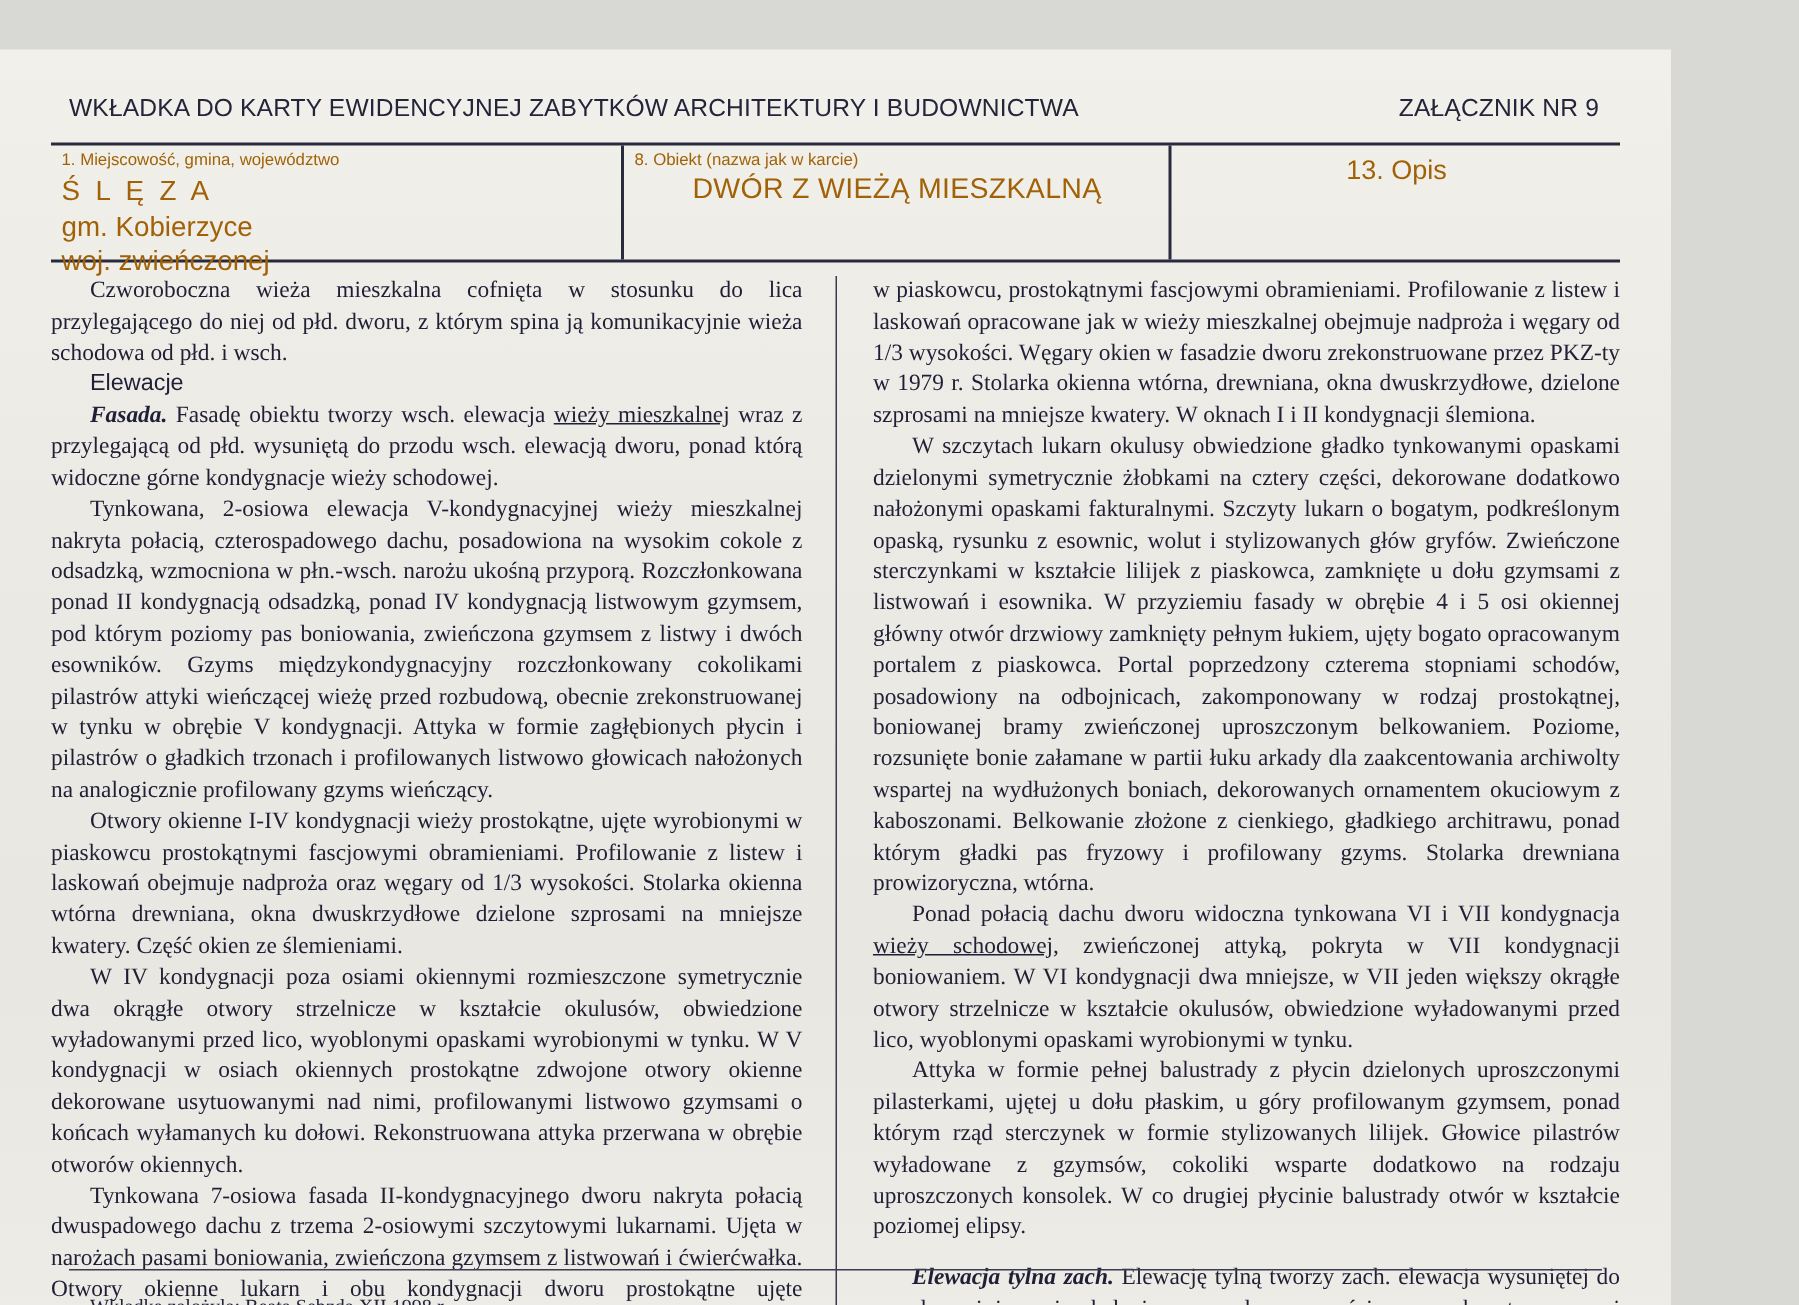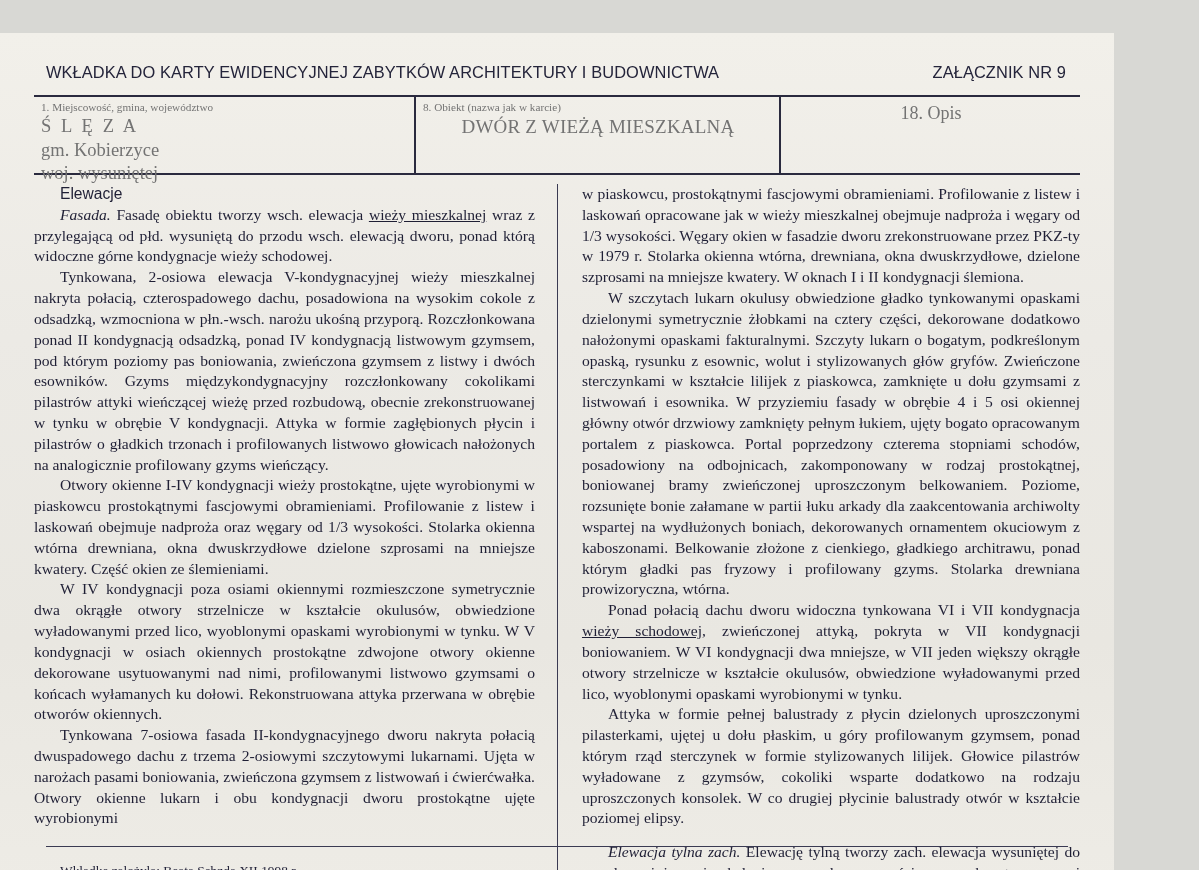--- a/index.html
+++ b/index.html
@@ -65,22 +65,22 @@
     margin-top: 13px;
     border-top: 2.2px solid #2a2a3e;
     border-bottom: 2.2px solid #2a2a3e;
     height: 80px;
     box-sizing: border-box;
   }
   .meta-cell {
     box-sizing: border-box;
     padding: 3px 6px 0 7px;
     position: relative;
-    color: #737373;
-    font-family: Liberation Serif, serif;
+    color: #a16207;
+    font-family: Liberation Sans, sans-serif;
   }
   .meta-cell + .meta-cell {
     border-left: 2px solid #2a2a3e;
   }
   .cell-1 { width: 380px; }
   .cell-2 { width: 365px; }
   .cell-3 { flex: 1 1 auto; }
 
   .meta-label {
     font-size: 11.2px;
@@ -129,21 +129,21 @@
     margin: 0;
     font-size: 15.6px;
     line-height: 1.335;
     text-align: justify;
     text-indent: 26px;
     hyphens: manual;
   }
   .col p.noindent { text-indent: 0; }
   .col p.gap { margin-top: 13px; }
   .lead {
-    font-weight: normal;
+    font-weight: bold;
     font-style: italic;
   }
   .u { text-decoration: underline; }
   .section-head {
     font-family: "Liberation Sans", sans-serif;
     font-size: 15.4px;
     margin: 18px 0 9px 0;
     text-indent: 0;
     text-align: left;
   }
@@ -176,37 +176,38 @@
       <div class="title">WKŁADKA DO KARTY EWIDENCYJNEJ ZABYTKÓW ARCHITEKTURY I BUDOWNICTWA</div>
       <div class="annex">ZAŁĄCZNIK NR 9</div>
     </div>
 
     <div class="meta-table">
 
       <div class="meta-cell cell-1">
         <div class="meta-label">1. Miejscowość, gmina, województwo</div>
         <div class="meta-value-big">Ś L Ę Z A</div>
         <div class="meta-value">gm. Kobierzyce</div>
-        <div class="meta-value">woj. wysuniętej</div>
+        <div class="meta-value">woj. zwieńczonej</div>
       </div>
 
       <div class="meta-cell cell-2">
         <div class="meta-label">8. Obiekt (nazwa jak w karcie)</div>
         <div class="meta-center">DWÓR Z WIEŻĄ MIESZKALNĄ</div>
       </div>
 
       <div class="meta-cell cell-3">
-        <div class="meta-center-sm">18. Opis</div>
+        <div class="meta-center-sm">13. Opis</div>
       </div>
 
     </div>
 
     <div class="columns">
 
       <div class="col col-left">
+        <p>Czworoboczna wieża mieszkalna cofnięta w stosunku do lica przylegającego do niej od płd. dworu, z którym spina ją komunikacyjnie wieża schodowa od płd. i wsch.</p>
 
         <p class="section-head">Elewacje</p>
 
         <p><span class="lead">Fasada.</span><span> Fasadę obiektu tworzy wsch. elewacja </span><span class="u">wieży mieszkalnej</span><span> wraz z przylegającą od płd. wysuniętą do przodu wsch. elewacją dworu, ponad którą widoczne górne kondygnacje wieży schodowej.</span></p>
 
         <p>Tynkowana, 2-osiowa elewacja V-kondygnacyjnej wieży mieszkalnej nakryta połacią, czterospadowego dachu, posadowiona na wysokim cokole z odsadzką, wzmocniona w płn.-wsch. narożu ukośną przyporą. Rozczłonkowana ponad II kondygnacją odsadzką, ponad IV kondygnacją listwowym gzymsem, pod którym poziomy pas boniowania, zwieńczona gzymsem z listwy i dwóch esowników. Gzyms międzykondygnacyjny rozczłonkowany cokolikami pilastrów attyki wieńczącej wieżę przed rozbudową, obecnie zrekonstruowanej w tynku w obrębie V kondygnacji. Attyka w formie zagłębionych płycin i pilastrów o gładkich trzonach i profilowanych listwowo głowicach nałożonych na analogicznie profilowany gzyms wieńczący.</p>
         <p>Otwory okienne I-IV kondygnacji wieży prostokątne, ujęte wyrobionymi w piaskowcu prostokątnymi fascjowymi obramieniami. Profilowanie z listew i laskowań obejmuje nadproża oraz węgary od 1/3 wysokości. Stolarka okienna wtórna drewniana, okna dwuskrzydłowe dzielone szprosami na mniejsze kwatery. Część okien ze ślemieniami.</p>
         <p>W IV kondygnacji poza osiami okiennymi rozmieszczone symetrycznie dwa okrągłe otwory strzelnicze w kształcie okulusów, obwiedzione wyładowanymi przed lico, wyoblonymi opaskami wyrobionymi w tynku. W V kondygnacji w osiach okiennych prostokątne zdwojone otwory okienne dekorowane usytuowanymi nad nimi, profilowanymi listwowo gzymsami o końcach wyłamanych ku dołowi. Rekonstruowana attyka przerwana w obrębie otworów okiennych.</p>
         <p>Tynkowana 7-osiowa fasada II-kondygnacyjnego dworu nakryta połacią dwuspadowego dachu z trzema 2-osiowymi szczytowymi lukarnami. Ujęta w narożach pasami boniowania, zwieńczona gzymsem z listwowań i ćwierćwałka. Otwory okienne lukarn i obu kondygnacji dworu prostokątne ujęte wyrobionymi</p>
       </div>

